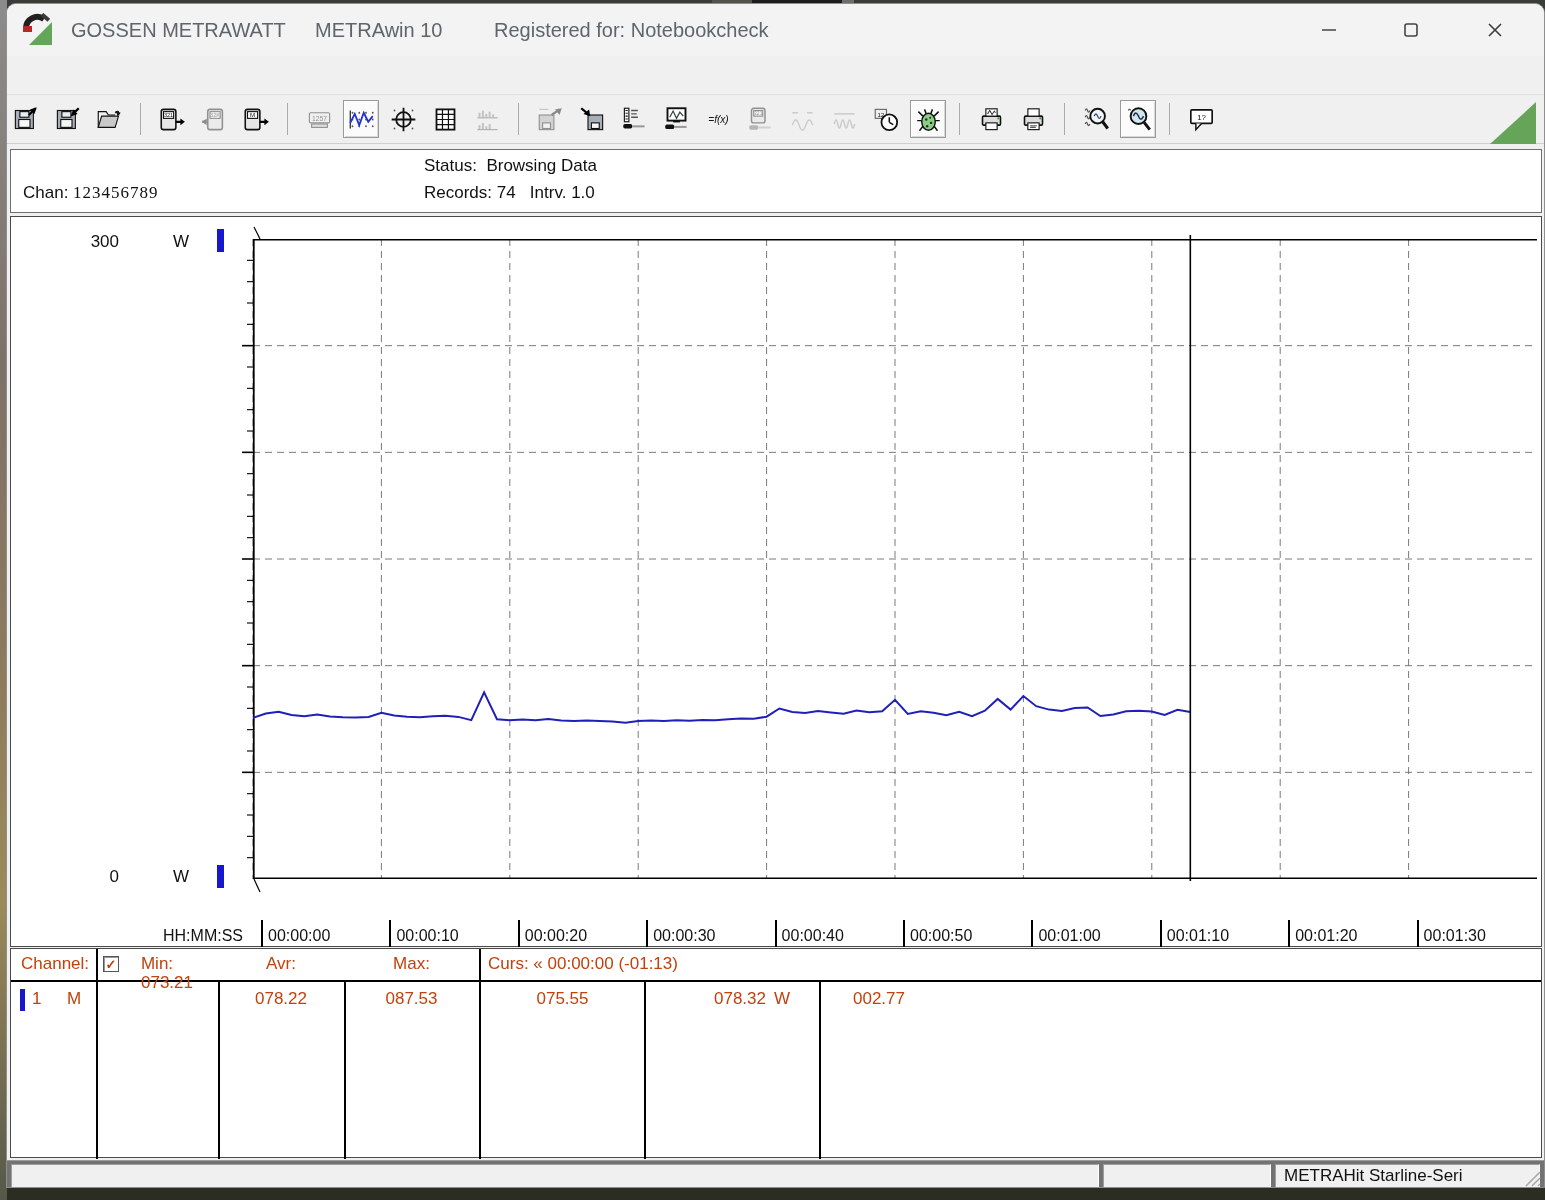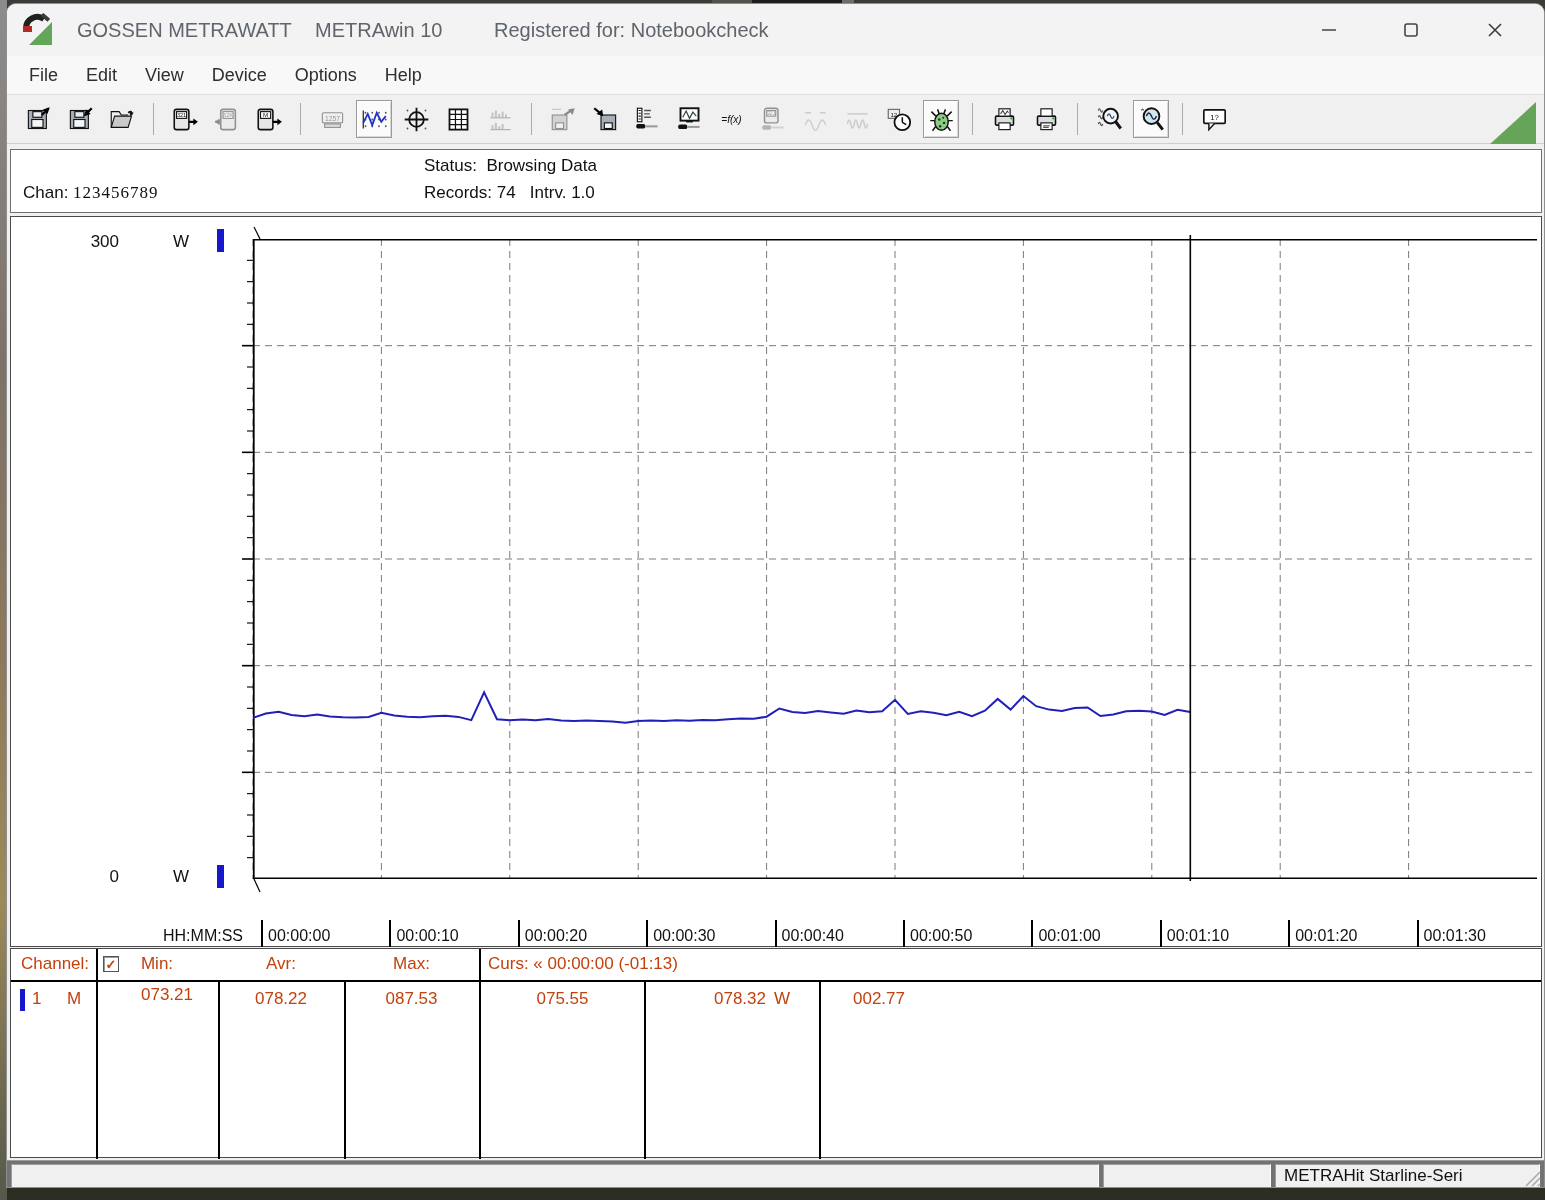--- a/index.html
+++ b/index.html
@@ -17,21 +17,21 @@
   .title-text { position:absolute; top:15px; font-size:20px; color:#5f656b; white-space:nowrap; }
   .winbtn { position:absolute; top:6px; width:52px; height:40px; background:transparent; border:none;
     display:flex; align-items:center; justify-content:center; }
   
   #menubar { position:absolute; left:0; top:52px; width:100%; height:38px; background:#f8f8f8;
     display:flex; align-items:center; padding-left:8px; }
   .menu-item { font-size:18px; color:#2e2e2e; padding:5px 14px; }
   
   #toolbar { position:absolute; left:0; top:90px; width:100%; height:50px; background:#f0f0f0;
     border-top:1px solid #e0e0e0; border-bottom:1px solid #cfcfcf;
-    display:flex; align-items:center; padding-left:13px; gap:6px; }
+    display:flex; align-items:center; gap:6px; }
   .tbtn { width:36px; height:38px; display:flex; align-items:center; justify-content:center;
     background:transparent; border:1px solid transparent; padding:0; }
   .tbtn.selected { border:1px solid #9a9a9a; background:#fbfbfb;
     box-shadow:inset 1px 1px 0 #ffffff, inset -1px -1px 0 #d8d8d8; }
   .tbtn.disabled { opacity:.42; filter:grayscale(1); }
   .tsep { width:1px; height:32px; background:#aaaaaa; margin:0 7px; flex:none; }
   #corner-triangle { position:absolute; right:8px; top:98px; }
   
   #infopanel { position:absolute; left:3px; top:145px; width:1532px; height:64px;
     background:#fff; border:1px solid #6f6f6f; font-size:17px; color:#111; }
@@ -73,48 +73,40 @@
 
     <div id="titlebar">
       <span class="abs" style="left:14px; top:9px;">
         <svg width="32" height="34" viewBox="0 0 32 34">
           <polygon points="8,32 31,32 31,9" fill="#63a65a"></polygon>
           <path d="M5 16 A 11.5 11.5 0 0 1 23 6" stroke="#20211f" stroke-width="6" fill="none"></path>
           <rect x="2" y="13" width="9" height="6" fill="#b42a25"></rect>
           <rect x="20" y="2" width="9" height="4" fill="#3a3b39" transform="rotate(40 24 4)"></rect>
         </svg>
       </span>
-      <span class="title-text" style="left:70px;">GOSSEN METRAWATT</span>
+      <span class="title-text" style="left:64px;">GOSSEN METRAWATT</span>
       <span class="title-text" style="left:308px;">METRAwin 10</span>
       <span class="title-text" style="left:487px;">Registered for: Notebookcheck</span>
       <button class="winbtn" style="left:1296px;">
         <svg width="18" height="18" viewBox="0 0 18 18">
             <path d="M2 9 H16" stroke="#444" stroke-width="1.6"></path>
           </svg>
       </button>
       <button class="winbtn" style="left:1378px;">
         <svg width="18" height="18" viewBox="0 0 18 18">
             <rect x="3" y="3" width="12" height="12" rx="2" fill="none" stroke="#444" stroke-width="1.6"></rect>
           </svg>
       </button>
       <button class="winbtn" style="left:1462px;">
         <svg width="20" height="20" viewBox="0 0 20 20">
             <path d="M4 4 L16 16 M16 4 L4 16" stroke="#3c3c3c" stroke-width="1.6"></path>
           </svg>
       </button>
     </div>
 
-    <nav id="menubar">
-      <span class="menu-item">File</span>
-      <span class="menu-item">Edit</span>
-      <span class="menu-item">View</span>
-      <span class="menu-item">Device</span>
-      <span class="menu-item">Options</span>
-      <span class="menu-item">Help</span>
-    </nav>
 
     <div id="toolbar">
         <button class="tbtn">
           <svg viewBox="0 0 24 24" width="27" height="27">
             <rect x="3" y="4" width="16" height="16" fill="#a8aeb6" stroke="#111"></rect>
             <rect x="7" y="5" width="8" height="5" fill="#e8edf2" stroke="#111"></rect>
             <rect x="6" y="12" width="10" height="7" fill="#f6f6f6" stroke="#111"></rect>
             <path d="M15 8 L21 2" stroke="#000" stroke-width="2"></path>
             <polygon points="22,1 16,3 20,7" fill="#000"></polygon>
           </svg>
@@ -487,21 +479,21 @@
         <span>✓</span>
       </span>
       <span class="scell" style="left:85px;  top:5px; width:122px; text-align:center;">Min:</span>
       <span class="scell" style="left:207px; top:5px; width:126px; text-align:center;">Avr:</span>
       <span class="scell" style="left:333px; top:5px; width:135px; text-align:center;">Max:</span>
       <span class="scell" style="left:477px; top:5px;">Curs: « 00:00:00 (-01:13)</span>
 
       <span class="chan-marker" style="left:9px; top:40px; width:5px; height:22px;"></span>
       <span class="scell" style="left:21px;  top:40px;">1</span>
       <span class="scell" style="left:56px;  top:40px;">M</span>
-      <span class="scell" style="left:85px;  top:36px; width:142px; text-align:center;">073.21</span>
+      <span class="scell" style="left:85px;  top:24px; width:142px; text-align:center;">073.21</span>
       <span class="scell" style="left:207px; top:40px; width:126px; text-align:center;">078.22</span>
       <span class="scell" style="left:333px; top:40px; width:135px; text-align:center;">087.53</span>
       <span class="scell" style="left:470px; top:40px; width:163px; text-align:center;">075.55</span>
       <span class="scell" style="left:635px; top:40px; width:120px; text-align:right;">078.32</span>
       <span class="scell" style="left:763px; top:40px;">W</span>
       <span class="scell" style="left:842px; top:40px;">002.77</span>
     </div>
 
     <div id="statusbar">
       <div class="seg" style="left:4px;    width:1088px;"></div>

